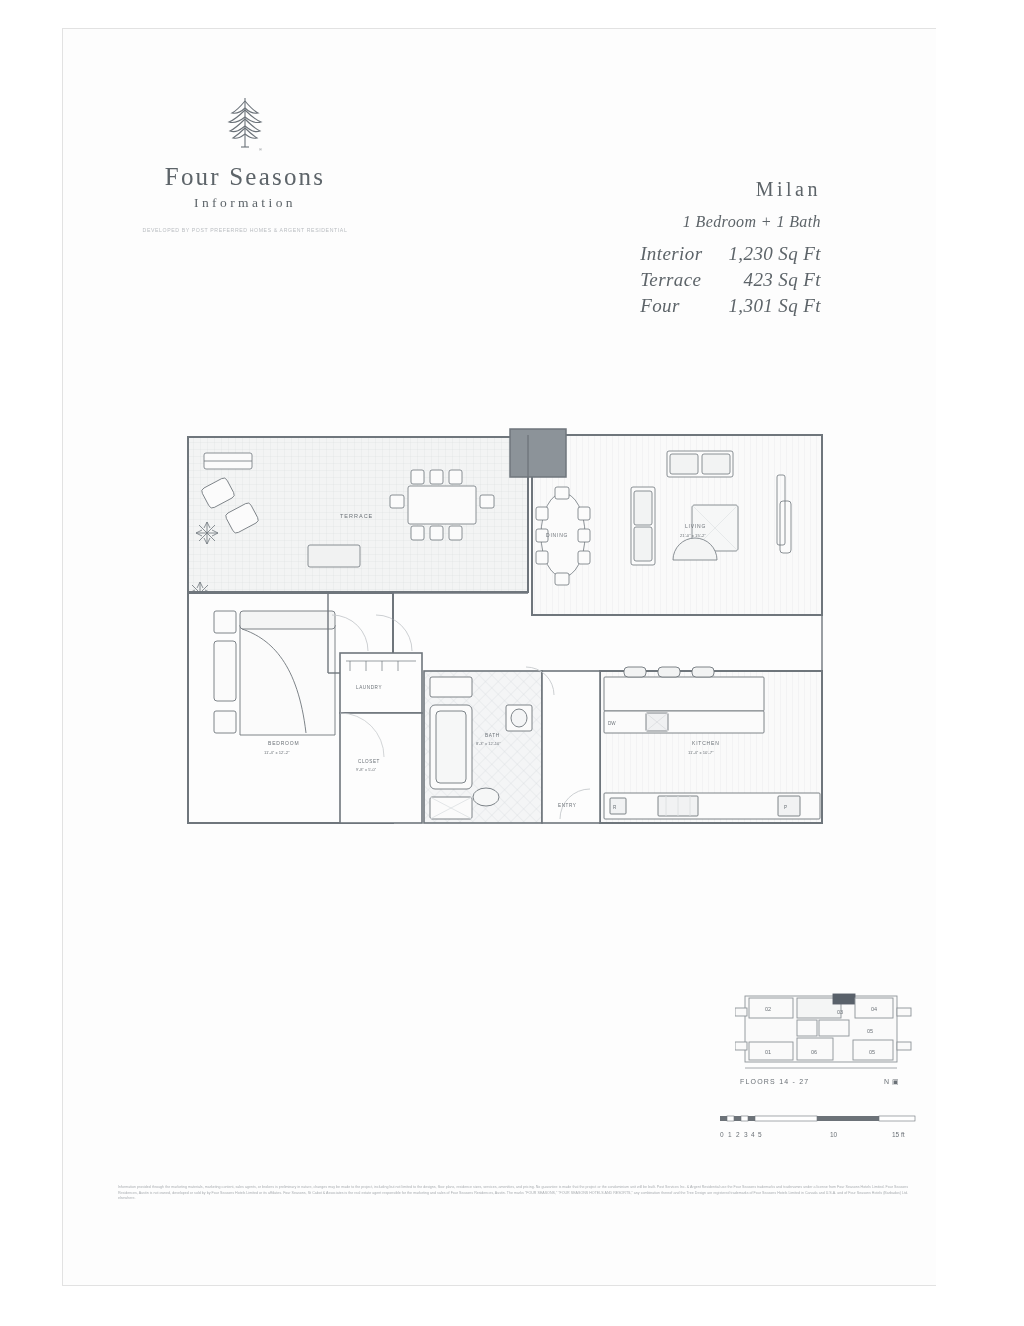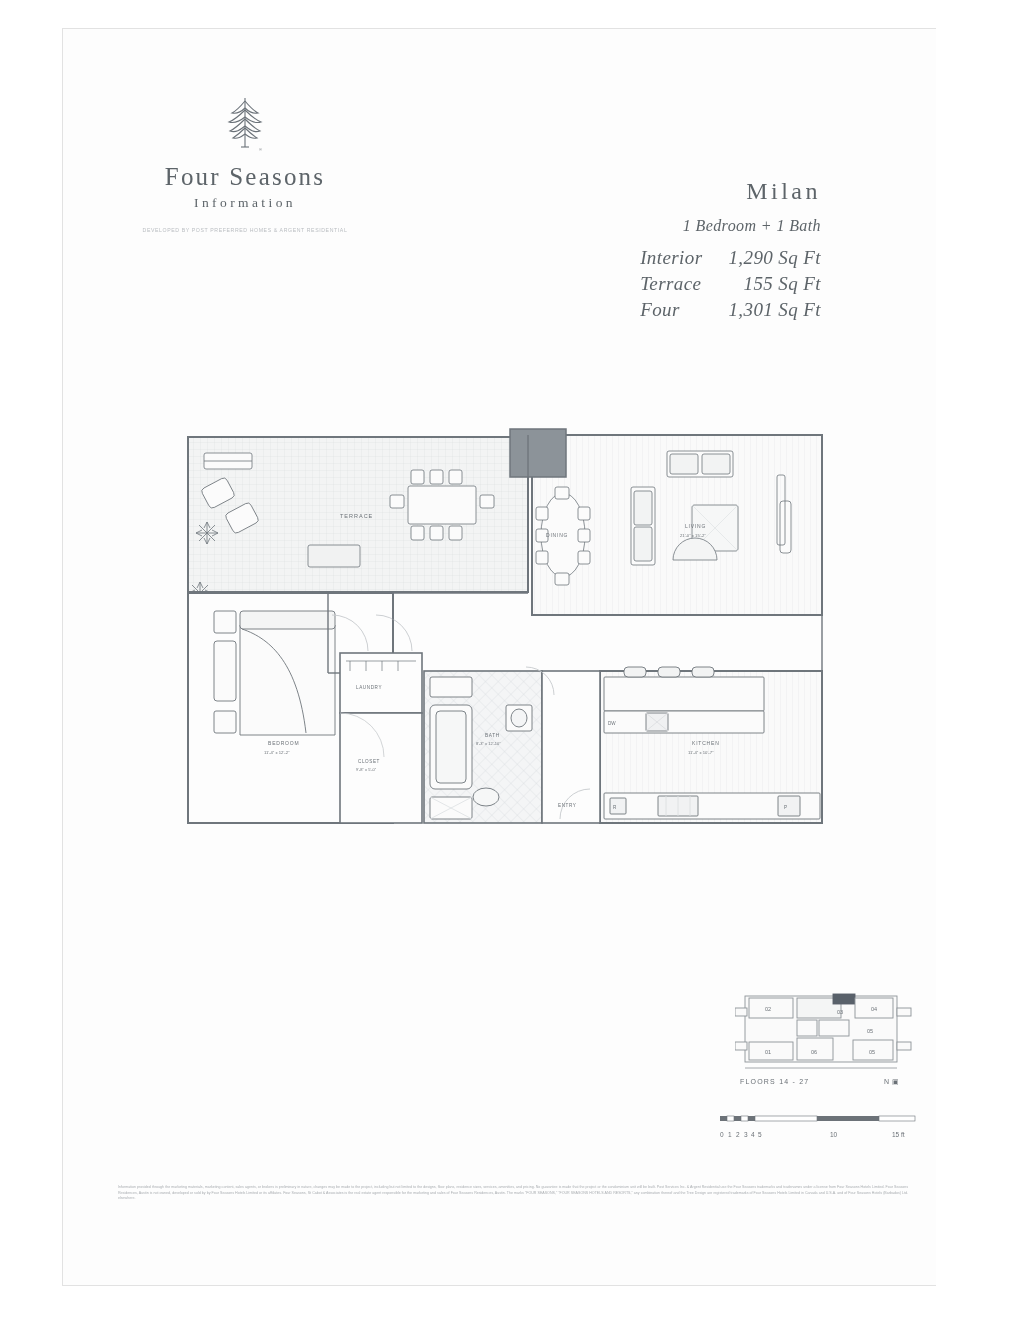--- a/index.html
+++ b/index.html
@@ -10,21 +10,21 @@
   
   .brand{position:absolute;left:115px;top:95px;width:260px;text-align:center;}
   .brand .tree{display:block;margin:0 auto 10px auto;}
   .brand .fs{font-family:"Liberation Serif", serif;font-size:25px;letter-spacing:2.2px;color:#5d6469;white-space:nowrap;}
   .brand .res{font-family:"Liberation Serif", serif;font-size:13.5px;letter-spacing:3.4px;color:#5d6469;margin-top:4px;}
   .brand .austin{font-family:"Liberation Serif", serif;font-style:italic;font-size:19px;color:#5d6469;margin-top:7px;}
   .brand .devby{font-size:5.2px;letter-spacing:.6px;color:#b9bdc1;margin-top:16px;white-space:nowrap;}
 
   
   .unitblock{position:absolute;right:115px;top:178px;text-align:right;font-family:"Liberation Serif", serif;color:#5d6469;}
-  .unitblock .name{font-size:24px;letter-spacing:3.5px;}
+  .unitblock .name{font-size:20px;letter-spacing:3.5px;}
   .unitblock .beds{font-size:16px;font-style:italic;margin-top:12px;letter-spacing:.4px;}
   .unitblock table{margin-top:10px;margin-left:auto;border-collapse:collapse;}
   .unitblock td{font-size:19px;font-style:italic;padding:2px 0;letter-spacing:.4px;}
   .unitblock td.lbl{text-align:left;padding-right:26px;}
   .unitblock td.val{text-align:right;white-space:nowrap;}
 
   
   #plan{position:absolute;left:180px;top:415px;width:665px;height:425px;}
   #plan svg{display:block;}
 
@@ -71,25 +71,25 @@
     <div class="devby">DEVELOPED BY POST PREFERRED HOMES &amp; ARGENT RESIDENTIAL</div>
   </div>
 
   <div class="unitblock">
     <div class="name">Milan</div>
     <div class="beds">1 Bedroom + 1 Bath</div>
     <table>
       <tbody>
           <tr>
         <td class="lbl">Interior</td>
-        <td class="val">1,290 Sq Ft</td>
+        <td class="val">1,230 Sq Ft</td>
       </tr>
       <tr>
         <td class="lbl">Terrace</td>
-        <td class="val">155 Sq Ft</td>
+        <td class="val">423 Sq Ft</td>
       </tr>
       <tr>
         <td class="lbl">Four</td>
         <td class="val">1,301 Sq Ft</td>
       </tr>
     </tbody>
       </table>
   </div>
 
   <div id="plan">

